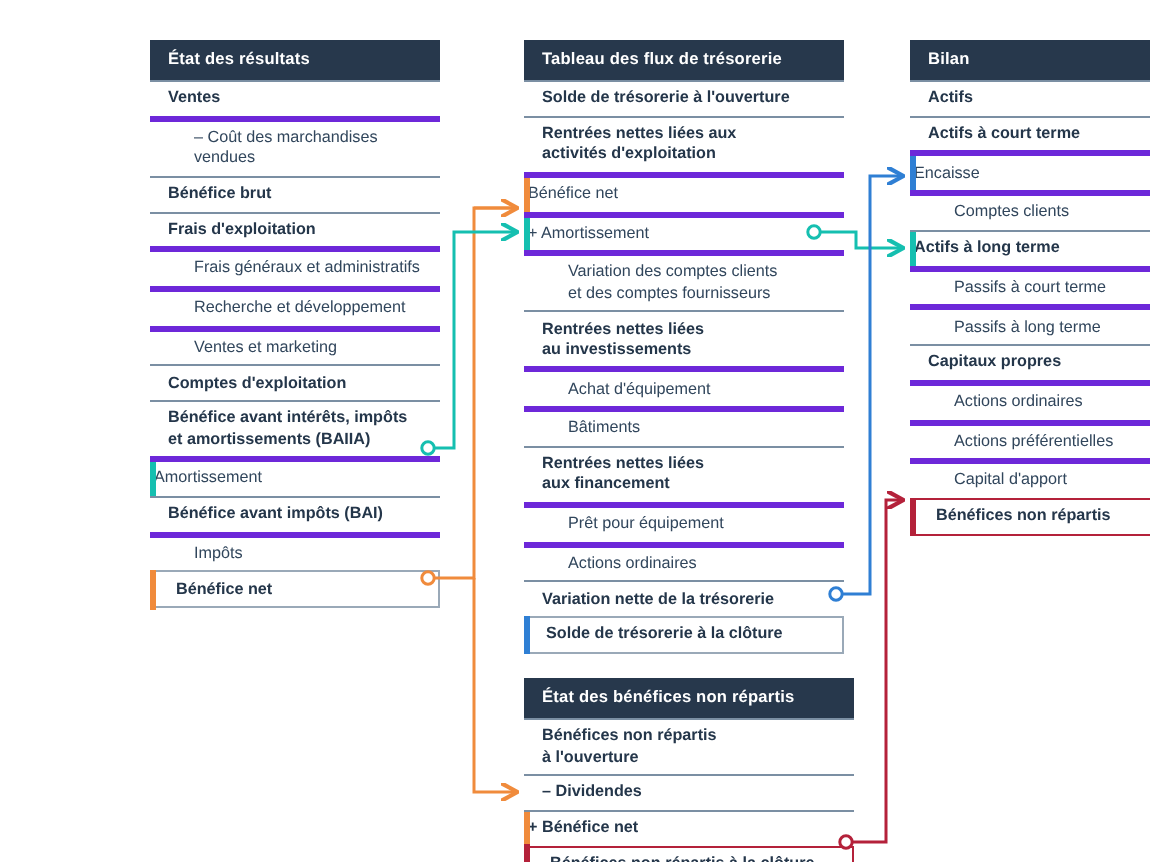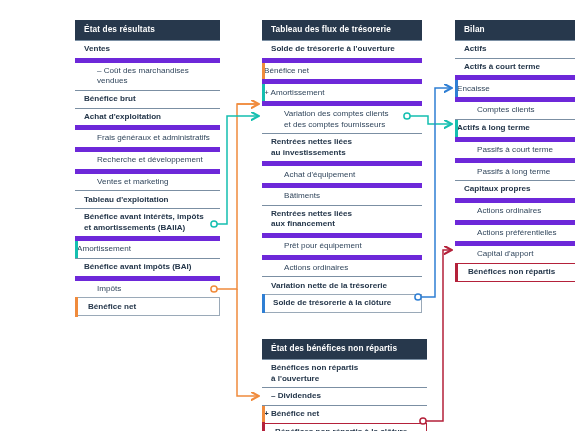--- a/index.html
+++ b/index.html
@@ -31,21 +31,21 @@
     box-sizing:border-box;
     font-size:8.1px;
     color:#24364a;
     line-height:1.28;
     padding:3.2px 8px 3.2px 9px;
     border-top:1.6px solid #7b8fa3;
     background:#fff;
   }
   .row.sub{
     padding-left:22px;
-    border-top:5px solid #6d28d9;
+    border-top:3px solid #6d28d9;
     color:#31465c;
   }
   .row.bold{font-weight:bold;}
   .row.last{border-bottom:1.6px solid #7b8fa3;}
   .row.boxed-red{
     border:1.4px solid #b4213a;
     border-left:none;
     padding-left:13px;
   }
   .row.boxed-red:before{
@@ -129,38 +129,40 @@
     </g>
   </svg>
 
   <div class="panel" id="p-income">
     <div class="panel-title">État des résultats</div>
     <div class="rows">
       <div class="row bold"><span class="nb">Ventes</span></div>
       <div class="row sub"><span class="nb">– Coût des marchandises
 vendues</span></div>
       <div class="row bold"><span class="nb">Bénéfice brut</span></div>
-      <div class="row bold"><span class="nb">Achat d'exploitation</span></div>
+      <div class="row bold"><span class="nb">Frais d'exploitation</span></div>
       <div class="row sub"><span class="nb">Frais généraux et administratifs</span></div>
       <div class="row sub"><span class="nb">Recherche et développement</span></div>
       <div class="row sub"><span class="nb">Ventes et marketing</span></div>
-      <div class="row bold"><span class="nb">Tableau d'exploitation</span></div>
+      <div class="row bold"><span class="nb">Comptes d'exploitation</span></div>
       <div class="row bold"><span class="nb">Bénéfice avant intérêts, impôts
 et amortissements (BAIIA)</span></div>
       <div class="row sub plainhl accent-teal"><span class="nb">Amortissement</span></div>
       <div class="row bold"><span class="nb">Bénéfice avant impôts (BAI)</span></div>
       <div class="row sub"><span class="nb">Impôts</span></div>
       <div class="row bold boxed-orange last"><span class="nb">Bénéfice net</span></div>
     </div>
   </div>
 
   <div class="panel" id="p-cash">
     <div class="panel-title">Tableau des flux de trésorerie</div>
     <div class="rows">
       <div class="row bold"><span class="nb">Solde de trésorerie à l'ouverture</span></div>
+      <div class="row bold"><span class="nb">Rentrées nettes liées aux
+activités d'exploitation</span></div>
       <div class="row sub plainhl accent-orange"><span class="nb">Bénéfice net</span></div>
       <div class="row sub plainhl accent-teal"><span class="nb">+ Amortissement</span></div>
       <div class="row sub"><span class="nb">Variation des comptes clients
 et des comptes fournisseurs</span></div>
       <div class="row bold"><span class="nb">Rentrées nettes liées
 au investissements</span></div>
       <div class="row sub"><span class="nb">Achat d'équipement</span></div>
       <div class="row sub"><span class="nb">Bâtiments</span></div>
       <div class="row bold"><span class="nb">Rentrées nettes liées
 aux financement</span></div>

